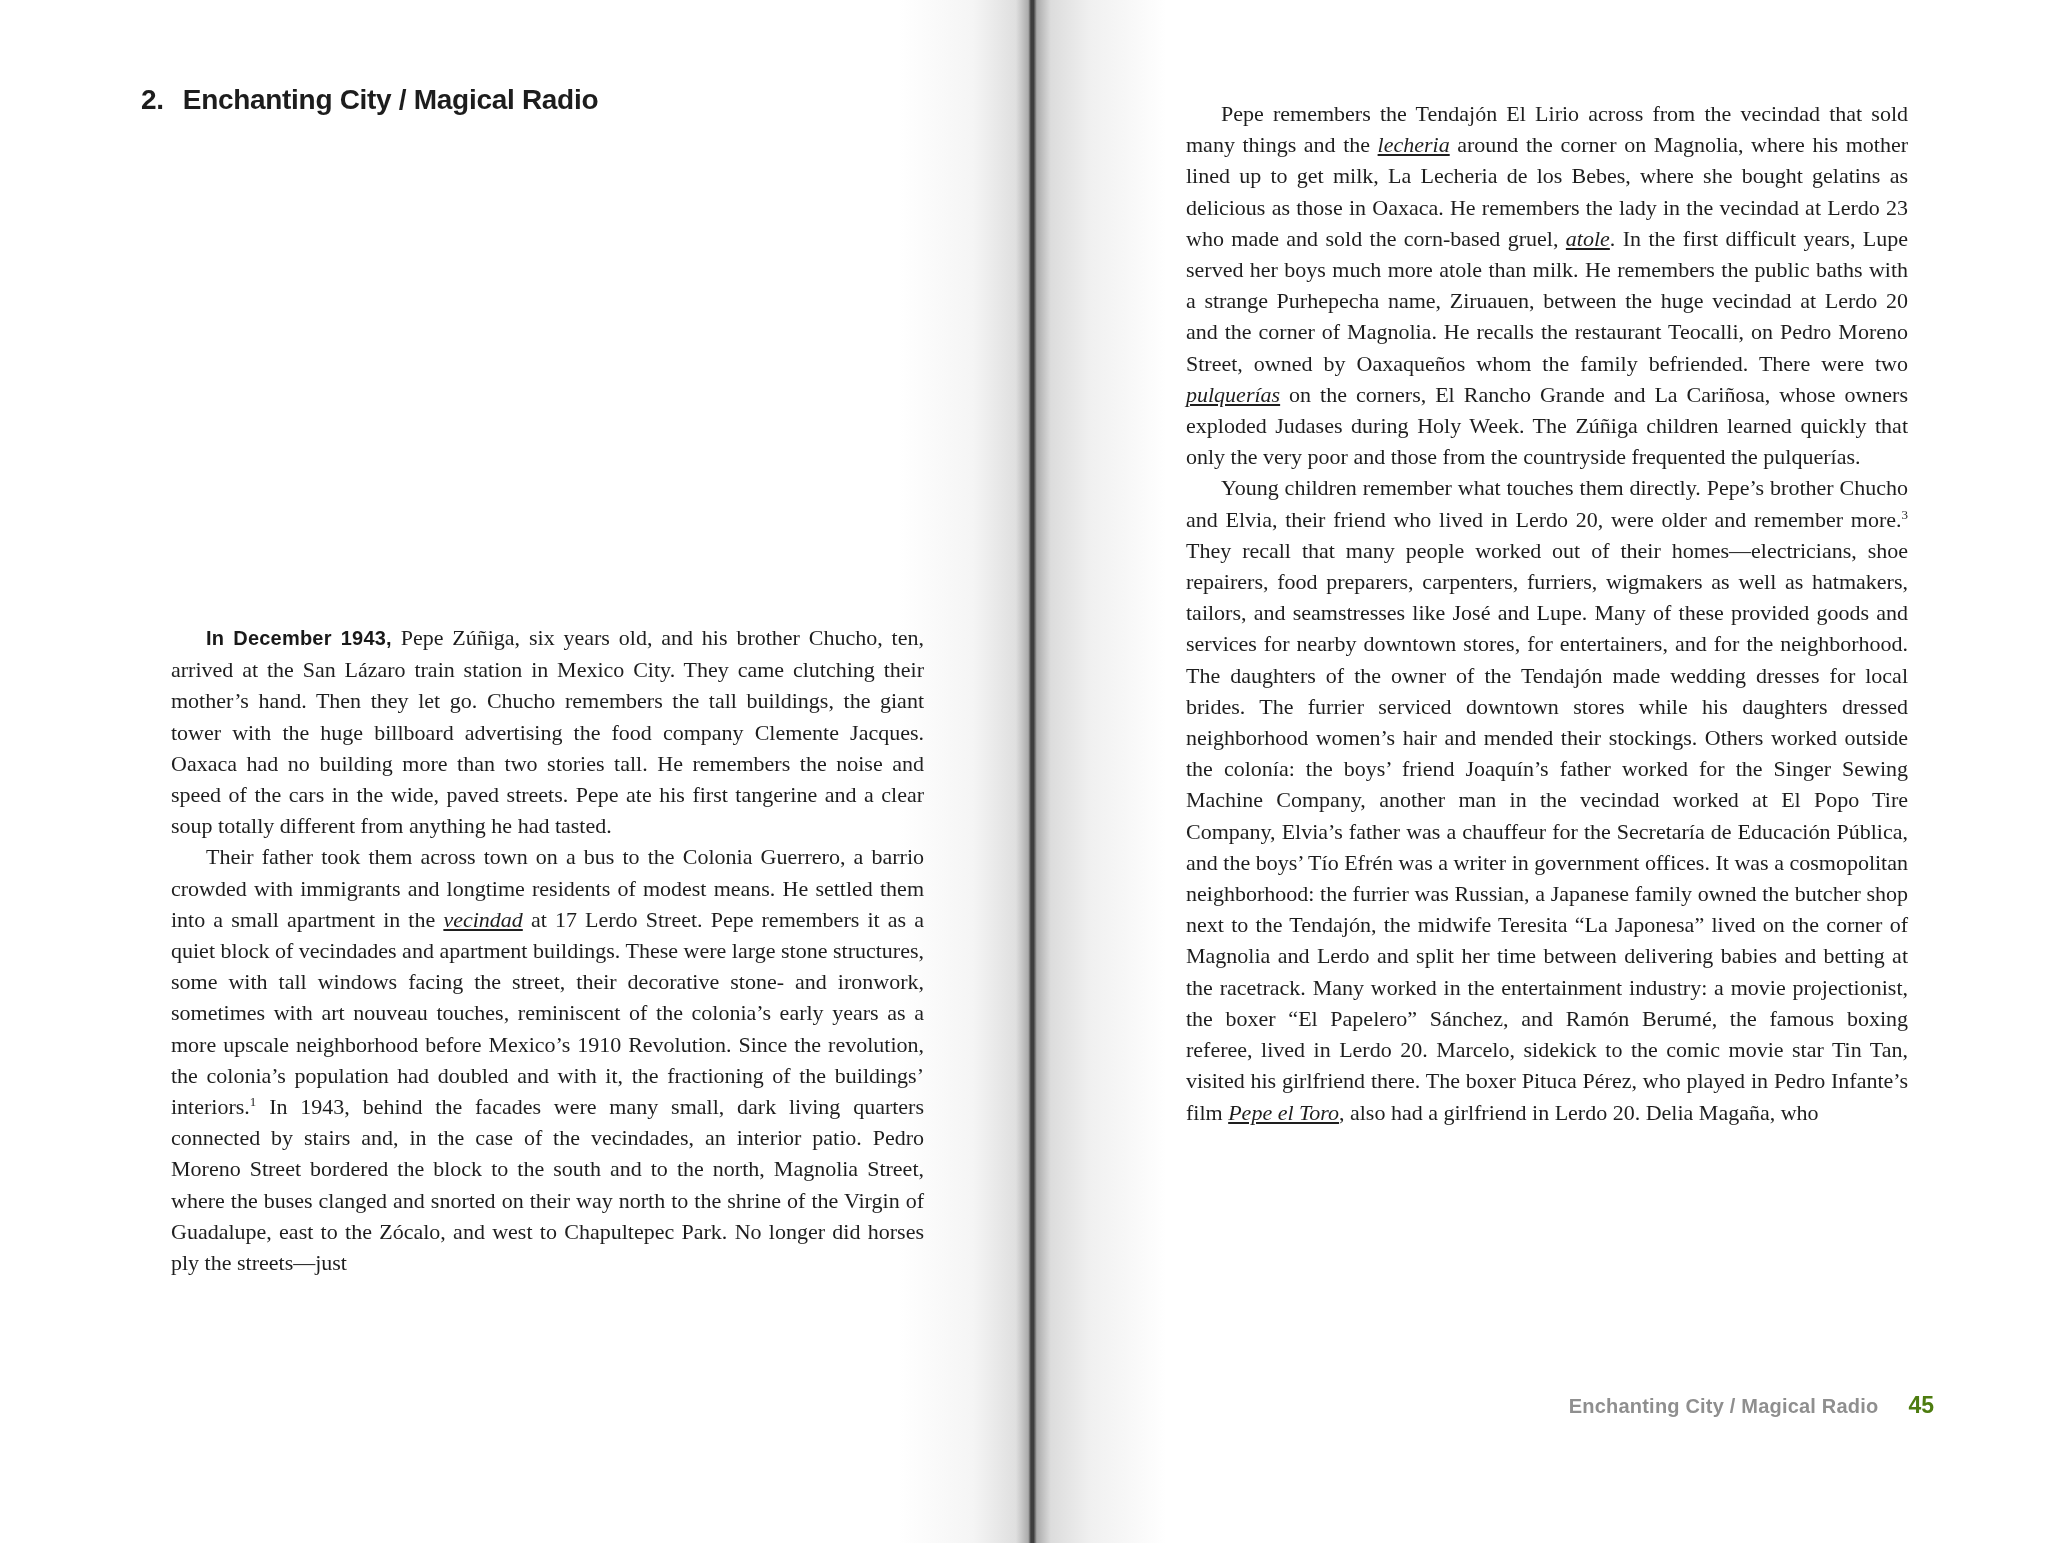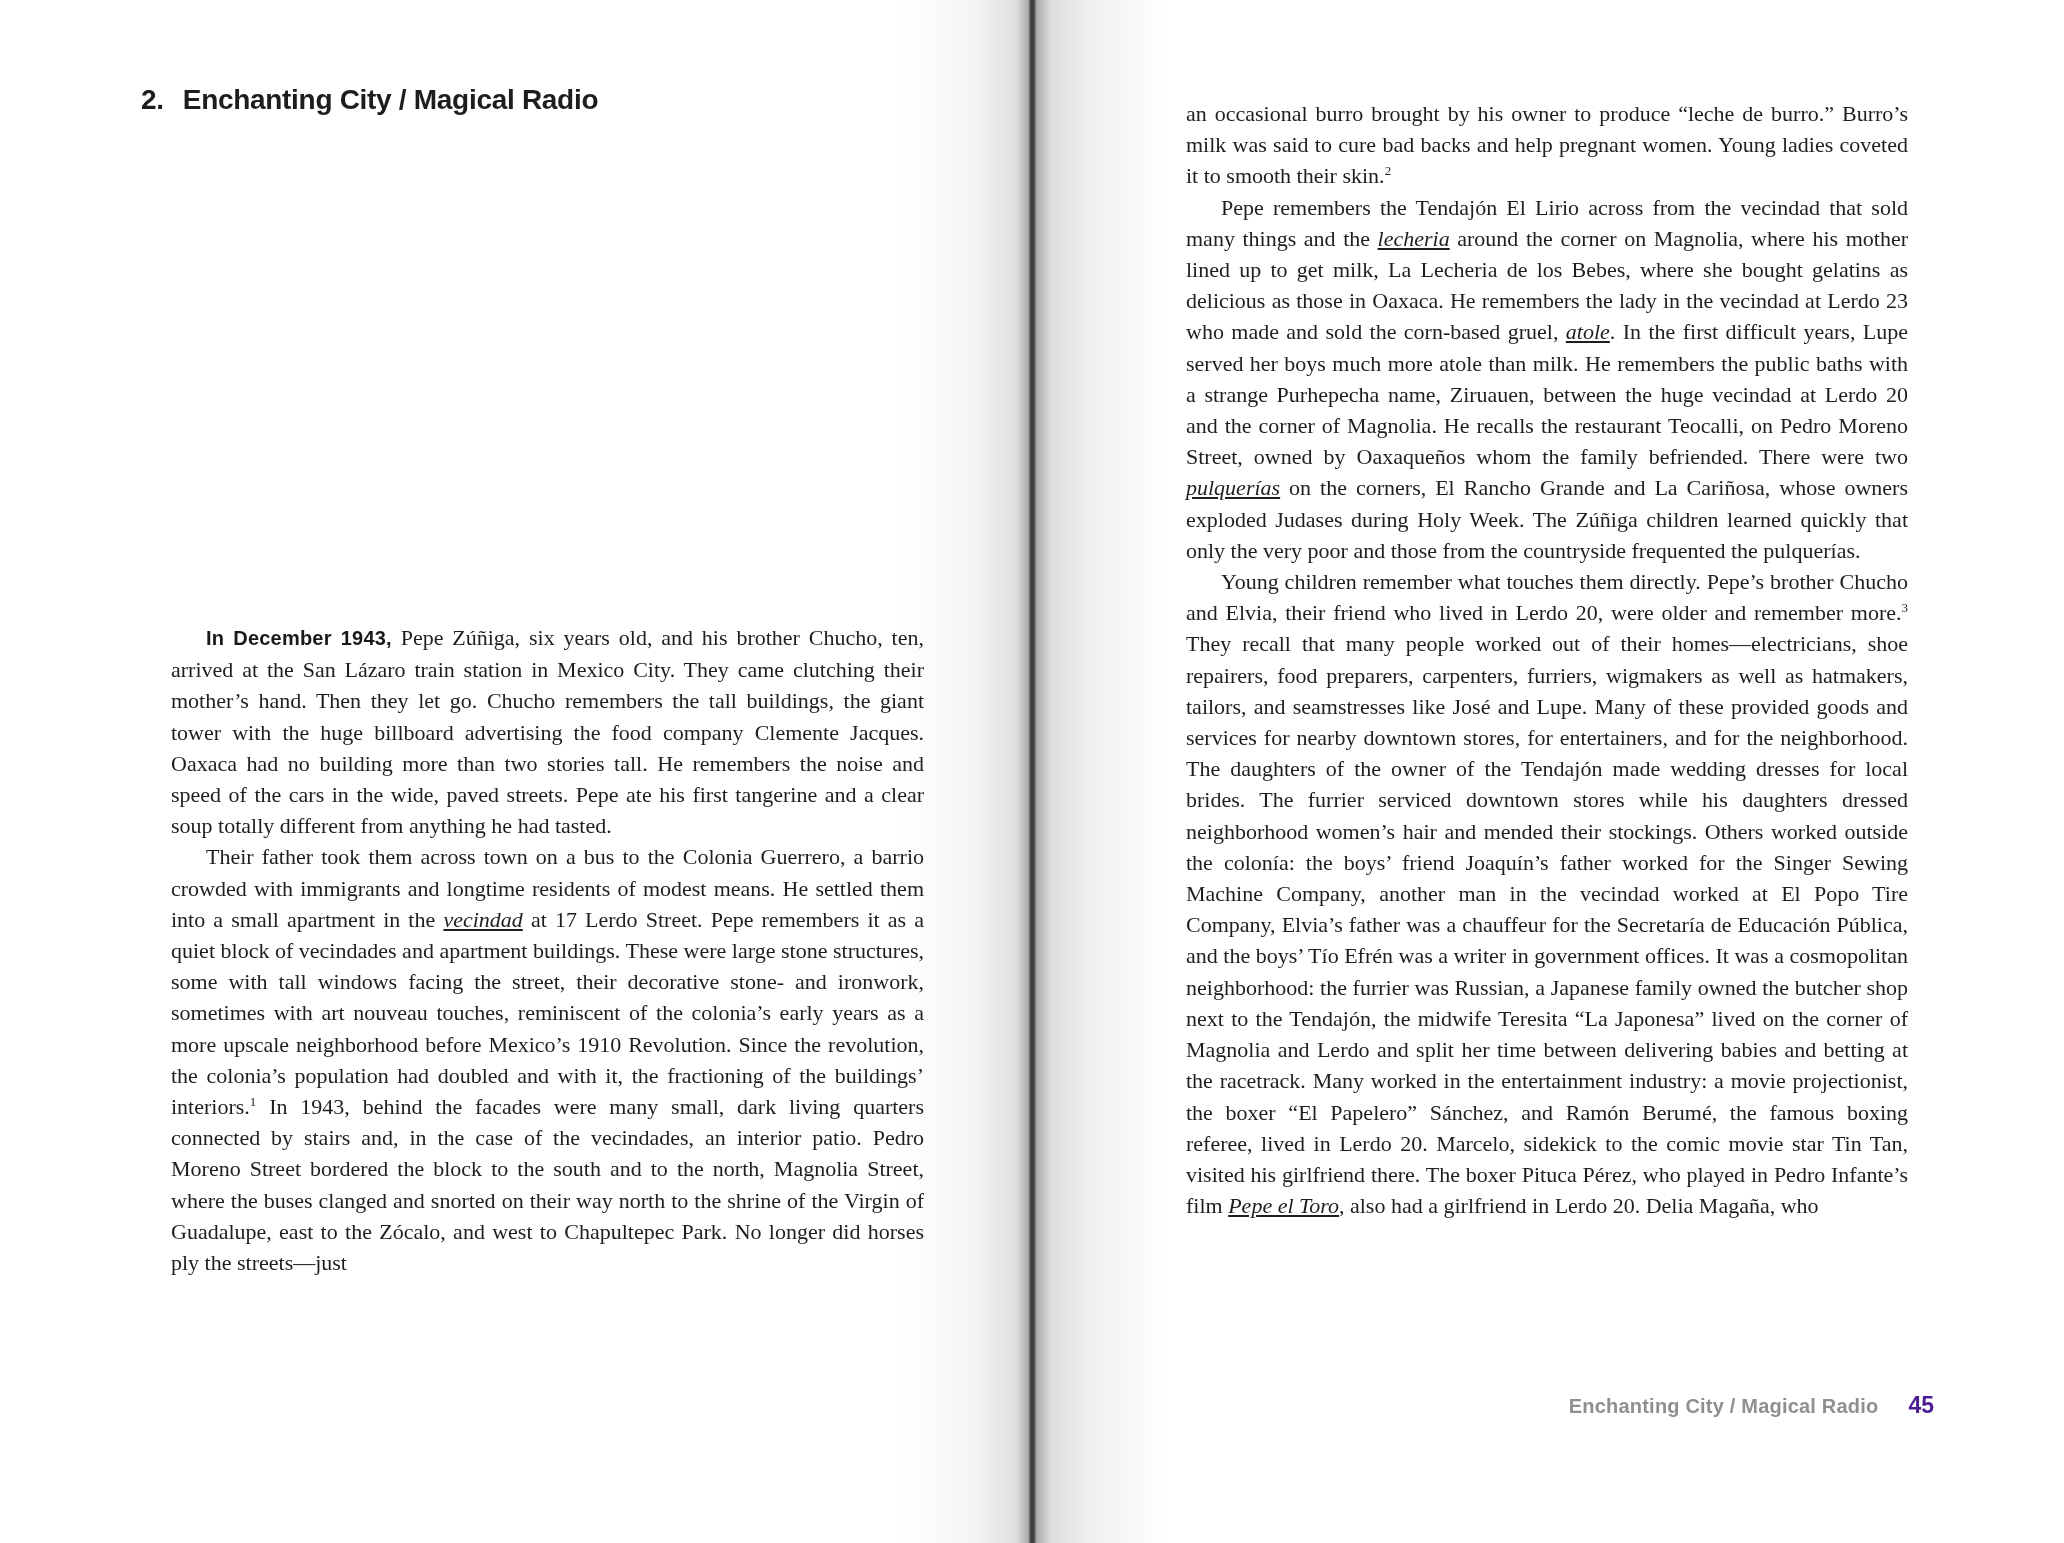--- a/index.html
+++ b/index.html
@@ -42,41 +42,40 @@
     font-weight:700; font-size:20px; letter-spacing:0.2px; color:#191919;
   }
   .seg-i { font-style:italic;text-decoration:underline; }
   sup.seg-sup { font-size:13px; line-height:0; vertical-align:super; }
   .folio {
     position:absolute; top:1392px; right:130px;
     display:flex; align-items:baseline; gap:30px;
     font-family:"Liberation Sans", sans-serif; font-weight:700;
   }
   .running-head { font-size:20px; color:#8f8f8f; letter-spacing:0.2px; }
-  .page-number  { font-size:23px; color:#4c1d95; }
+  .page-number  { font-size:23px; color:#4d7c0f; }
 </style>
 </head>
 <body>
 
 <div class="spread">
 
   <div class="chapter-heading">
     <span>2.</span>
     <span>Enchanting City / Magical Radio</span>
   </div>
 
   <div class="body-col body-left">
       <p class="para indent"><span class="seg-lead">In December 1943,</span><span> Pepe Zúñiga, six years old, and his brother Chucho, ten, arrived at the San Lázaro train station in Mexico City. They came clutching their mother’s hand. Then they let go. Chucho remembers the tall buildings, the giant tower with the huge billboard advertising the food company Clemente Jacques. Oaxaca had no building more than two stories tall. He remembers the noise and speed of the cars in the wide, paved streets. Pepe ate his first tangerine and a clear soup totally different from anything he had tasted.</span></p>
       <p class="para indent"><span>Their father took them across town on a bus to the Colonia Guerrero, a barrio crowded with immigrants and longtime residents of modest means. He settled them into a small apartment in the </span><span class="seg-i">vecindad</span><span> at 17 Lerdo Street. Pepe remembers it as a quiet block of vecindades and apartment buildings. These were large stone structures, some with tall windows facing the street, their decorative stone- and ironwork, sometimes with art nouveau touches, reminiscent of the colonia’s early years as a more upscale neighborhood before Mexico’s 1910 Revolution. Since the revolution, the colonia’s population had doubled and with it, the fractioning of the buildings’ interiors.</span><sup class="seg-sup">1</sup><span> In 1943, behind the facades were many small, dark living quarters connected by stairs and, in the case of the vecindades, an interior patio. Pedro Moreno Street bordered the block to the south and to the north, Magnolia Street, where the buses clanged and snorted on their way north to the shrine of the Virgin of Guadalupe, east to the Zócalo, and west to Chapultepec Park. No longer did horses ply the streets—just</span></p>
     </div>
 
   <div class="gutter-shadow"></div>
 
   <div class="body-col body-right">
-      <p class="para"><span>an occasional burro brought by his owner to produce “leche de burro.” Burro’s milk was said to cure bad backs and help pregnant women. Young ladies coveted it to smooth their skin.</span><sup class="seg-sup">2</sup></p>
       <p class="para indent"><span>Pepe remembers the Tendajón El Lirio across from the vecindad that sold many things and the </span><span class="seg-i">lecheria</span><span> around the corner on Magnolia, where his mother lined up to get milk, La Lecheria de los Bebes, where she bought gelatins as delicious as those in Oaxaca. He remembers the lady in the vecindad at Lerdo 23 who made and sold the corn-based gruel, </span><span class="seg-i">atole</span><span>. In the first difficult years, Lupe served her boys much more atole than milk. He remembers the public baths with a strange Purhepecha name, Ziruauen, between the huge vecindad at Lerdo 20 and the corner of Magnolia. He recalls the restaurant Teocalli, on Pedro Moreno Street, owned by Oaxaqueños whom the family befriended. There were two </span><span class="seg-i">pulquerías</span><span> on the corners, El Rancho Grande and La Cariñosa, whose owners exploded Judases during Holy Week. The Zúñiga children learned quickly that only the very poor and those from the countryside frequented the pulquerías.</span></p>
       <p class="para indent"><span>Young children remember what touches them directly. Pepe’s brother Chucho and Elvia, their friend who lived in Lerdo 20, were older and remember more.</span><sup class="seg-sup">3</sup><span> They recall that many people worked out of their homes—electricians, shoe repairers, food preparers, carpenters, furriers, wigmakers as well as hatmakers, tailors, and seamstresses like José and Lupe. Many of these provided goods and services for nearby downtown stores, for entertainers, and for the neighborhood. The daughters of the owner of the Tendajón made wedding dresses for local brides. The furrier serviced downtown stores while his daughters dressed neighborhood women’s hair and mended their stockings. Others worked outside the colonía: the boys’ friend Joaquín’s father worked for the Singer Sewing Machine Company, another man in the vecindad worked at El Popo Tire Company, Elvia’s father was a chauffeur for the Secretaría de Educación Pública, and the boys’ Tío Efrén was a writer in government offices. It was a cosmopolitan neighborhood: the furrier was Russian, a Japanese family owned the butcher shop next to the Tendajón, the midwife Teresita “La Japonesa” lived on the corner of Magnolia and Lerdo and split her time between delivering babies and betting at the racetrack. Many worked in the entertainment industry: a movie projectionist, the boxer “El Papelero” Sánchez, and Ramón Berumé, the famous boxing referee, lived in Lerdo 20. Marcelo, sidekick to the comic movie star Tin Tan, visited his girlfriend there. The boxer Pituca Pérez, who played in Pedro Infante’s film </span><span class="seg-i">Pepe el Toro</span><span>, also had a girlfriend in Lerdo 20. Delia Magaña, who</span></p>
     </div>
 
   <div class="folio">
     <span class="running-head">Enchanting City / Magical Radio</span>
     <span class="page-number">45</span>
   </div>
 
 </div>

